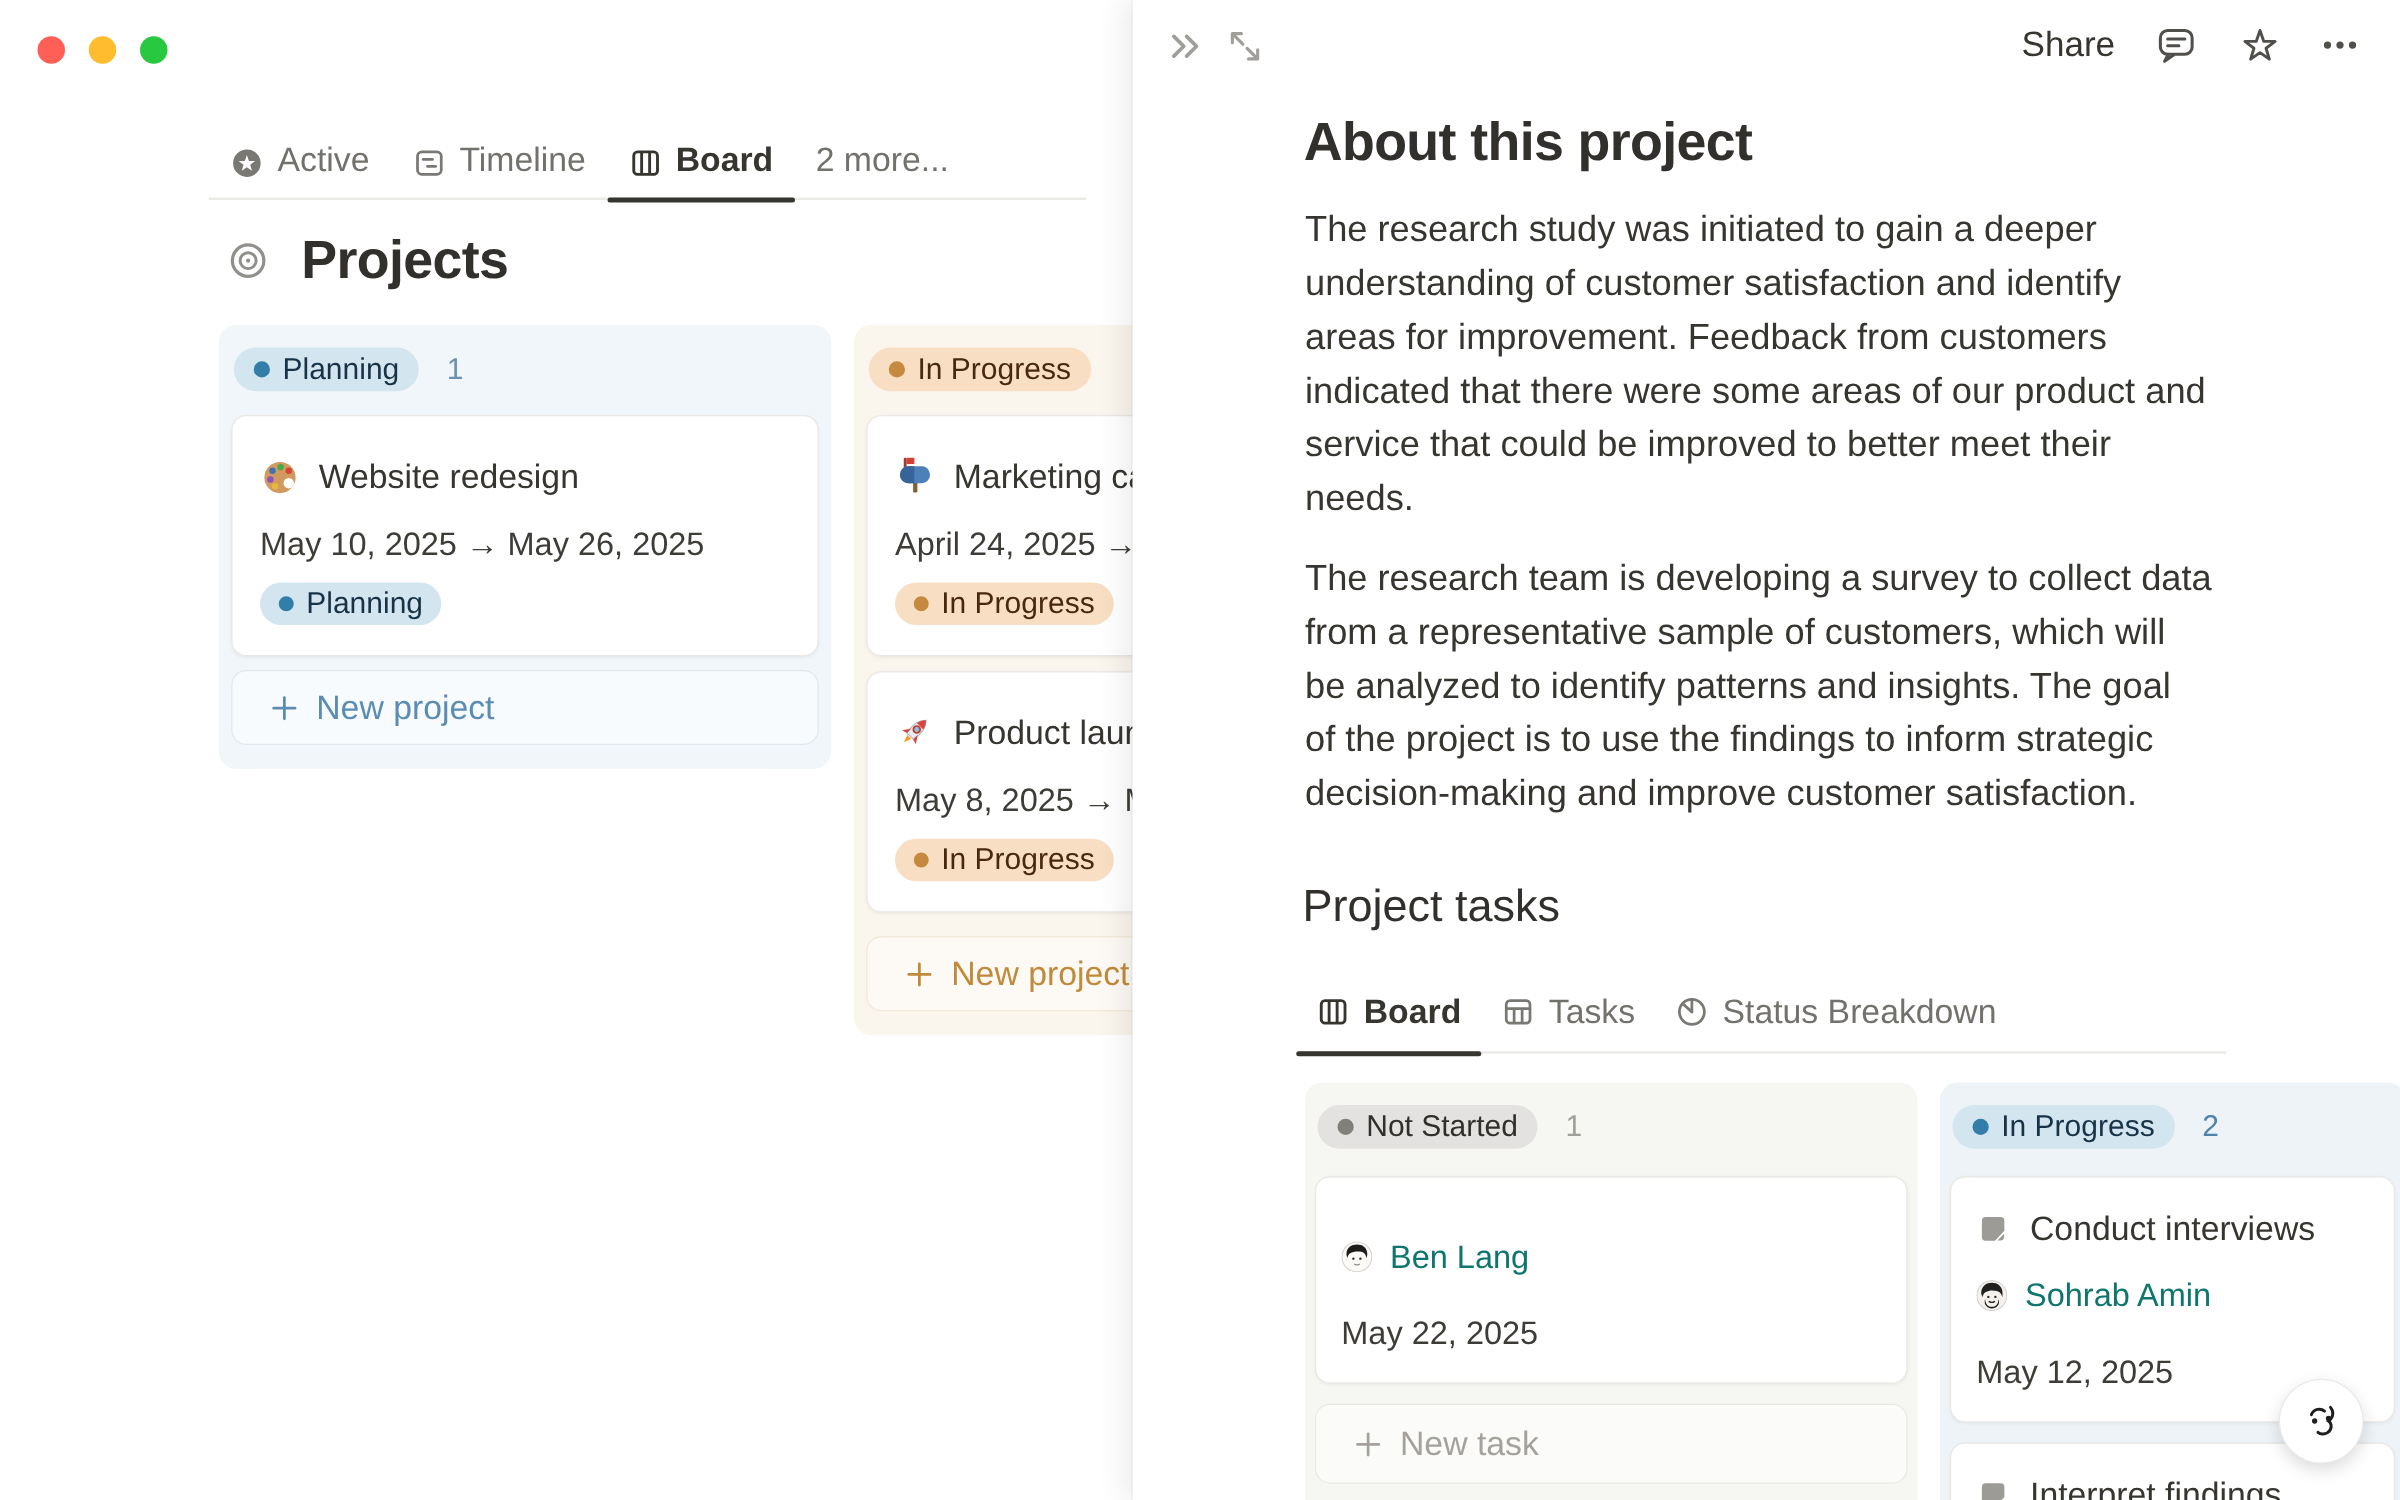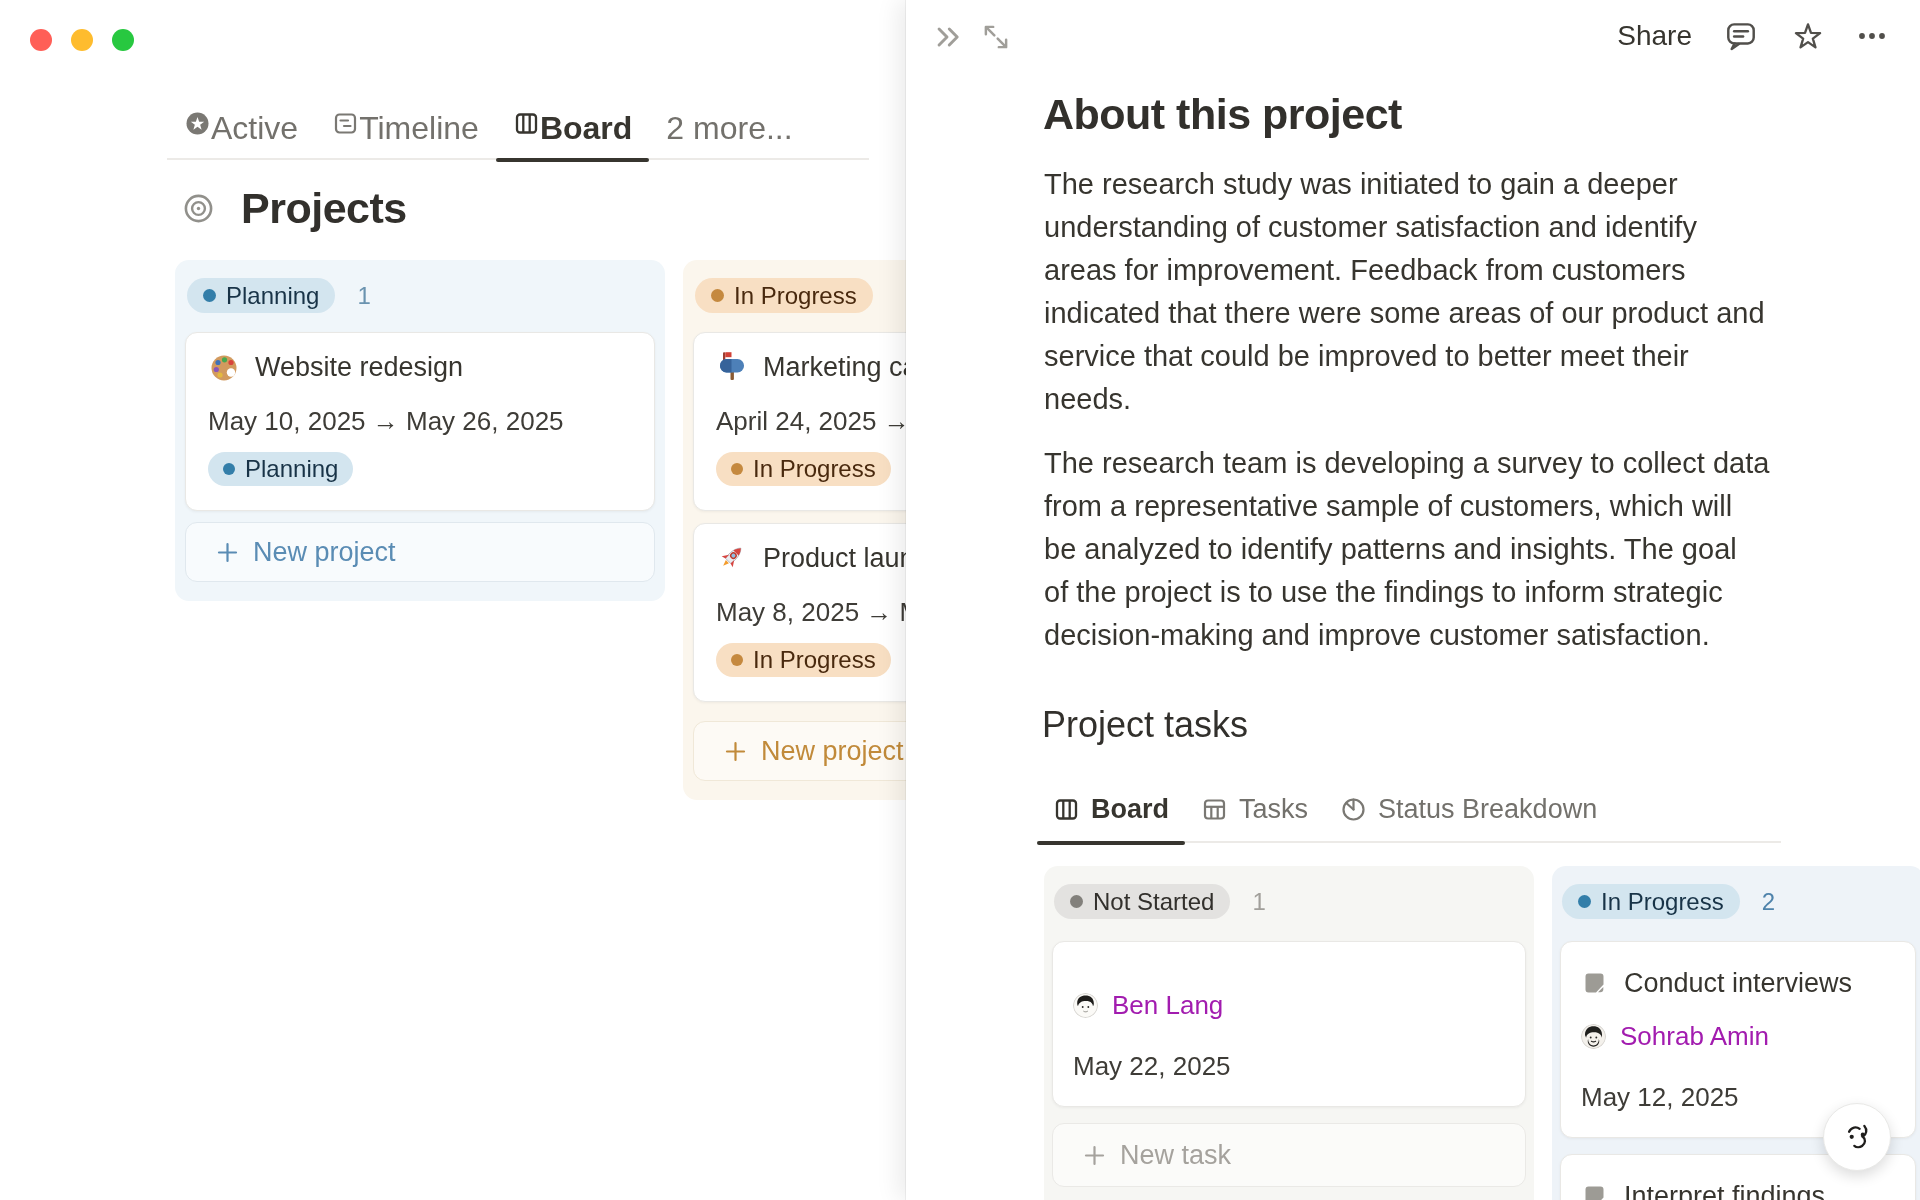--- a/index.html
+++ b/index.html
@@ -9,22 +9,22 @@
 
   
   .tl { position:absolute; top:29px; width:22px; height:22px; border-radius:50%; }
   #tl-close { left:30px; background:#ff5f57; }
   #tl-min   { left:71px; background:#febc2e; }
   #tl-zoom  { left:112px; background:#28c840; }
 
   
   .view-tabs { position:absolute; left:167px; top:110px; width:702px;
     display:flex; align-items:center; padding-bottom:14px; border-bottom:2px solid #eceae7; }
-  .vtab { position:relative; display:flex; align-items:flex-start; padding:0 17px;
-    height:34px; font-size:32px; color:#73716c; cursor:pointer; }
+  .vtab { position:relative; display:flex; align-items:flex-end; gap:11px; padding:0 17px;
+    height:34px; font-size:27px; color:#73716c; cursor:pointer; }
   .vtab.sel { color:#37352f; font-weight:600; }
   .vtab.sel::after { content:""; position:absolute; left:0; right:0; bottom:-18px;
     height:4px; background:#37352f; border-radius:2px; }
 
   
   .page-title { position:absolute; left:183px; top:184px; display:flex; align-items:center; gap:27px; }
   .page-title h1 { font-size:43px; font-weight:700; color:#32302c; letter-spacing:-0.5px; }
 
   
   .board { position:absolute; left:175px; top:260px; display:flex; gap:18px; align-items:flex-start; }
@@ -35,21 +35,21 @@
   .pill { display:inline-flex; align-items:center; gap:10px; height:35px; padding:0 16px;
     border-radius:18px; font-size:24px; font-weight:500; white-space:nowrap; }
   .pill .dot { width:13px; height:13px; border-radius:50%; flex:0 0 auto; }
   .t-blue { background:#d3e5ef; color:#183347; } .t-blue .dot { background:#337ea9; }
   .t-orange { background:#f8dfc3; color:#49290e; } .t-orange .dot { background:#c5893f; }
   .t-gray { background:#e3e2e0; color:#32302c; } .t-gray .dot { background:#82807b; }
   .count { font-size:24px; font-weight:400; }
   .c-blue { color:#6a93af; } .c-gray { color:#a19f9a; } .c-blue2 { color:#4f83ab; }
 
   .pcard { margin-top:19px; background:#fff; border:1px solid #e9e8e5; border-radius:12px;
-    box-shadow:0 1px 3px rgba(15,15,15,.05); padding:18px 22px 24px; cursor:pointer; }
+    box-shadow:0 1px 3px rgba(15,15,15,.05); padding:32px 22px 24px; cursor:pointer; }
   .pcard + .pcard { margin-top:12px; }
   .trow { display:flex; align-items:center; gap:15px; }
   .ctitle { font-size:27px; font-weight:500; color:#37352f; white-space:nowrap; }
   .cdate { margin-top:23px; font-size:26px; color:#3e3c37; white-space:nowrap; }
   .ctag { margin-top:15px; }
   .pill.sm { height:34px; padding:0 15px; font-size:24px; } .pill.sm .dot { width:12px; height:12px; }
 
   .newbtn { height:60px; border-radius:12px; display:flex; align-items:center; gap:13px;
     padding-left:29px; font-size:27px; cursor:pointer; white-space:nowrap; }
   .newbtn.blue { margin-top:11px; color:#5a8cb4; background:rgba(255,255,255,.55); border:1px solid #e0e8ee; }
@@ -80,21 +80,21 @@
     height:4px; background:#37352f; border-radius:2px; }
 
   .task-board { position:absolute; left:138px; top:866px; display:flex; gap:18px; align-items:flex-start; }
   .tcol { border-radius:14px; padding:18px 8px 20px; min-height:360px; }
   .tcol.gray { width:490px; background:#f6f6f3; }
   .tcol.blue { width:372px; background:#eef3f8; }
   .tcard { margin-top:22px; background:#fff; border:1px solid #e9e8e5; border-radius:12px;
     box-shadow:0 1px 3px rgba(15,15,15,.05); padding:26px 20px 24px; cursor:pointer; }
   .tcard .trow { gap:16px; }
   .arow { margin-top:22px; display:flex; align-items:center; gap:14px; }
-  .aname { font-size:26px; color:#a21caf; white-space:nowrap; }
+  .aname { font-size:26px; color:#0f766e; white-space:nowrap; }
   .tdate { margin-top:30px; font-size:26px; color:#3e3c37; white-space:nowrap; }
   .newtask { margin-top:16px; height:64px; border-radius:12px; background:#fbfbf9;
     border:1px solid #eae9e6; color:#a5a29d; display:flex; align-items:center; gap:13px;
     padding-left:29px; font-size:27px; cursor:pointer; }
   .tcard.stub { margin-top:16px; padding-bottom:60px; }
 
   .ai-btn { position:absolute; left:917px; top:1103px; width:68px; height:68px; border-radius:50%;
     background:#fff; border:1px solid #e9e9e7; box-shadow:0 5px 14px rgba(0,0,0,.14);
     display:flex; align-items:center; justify-content:center; cursor:pointer; }
 

